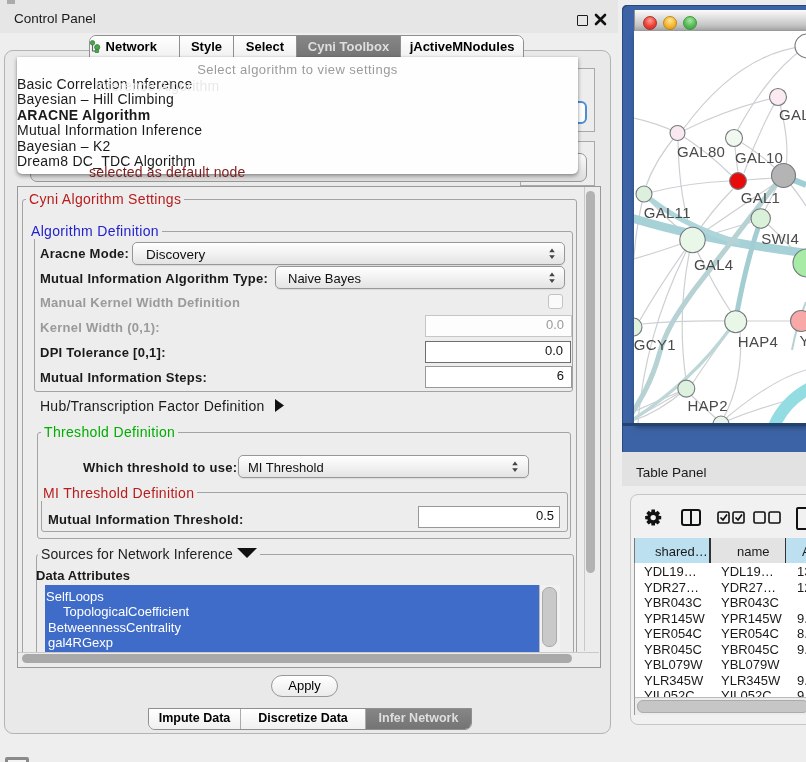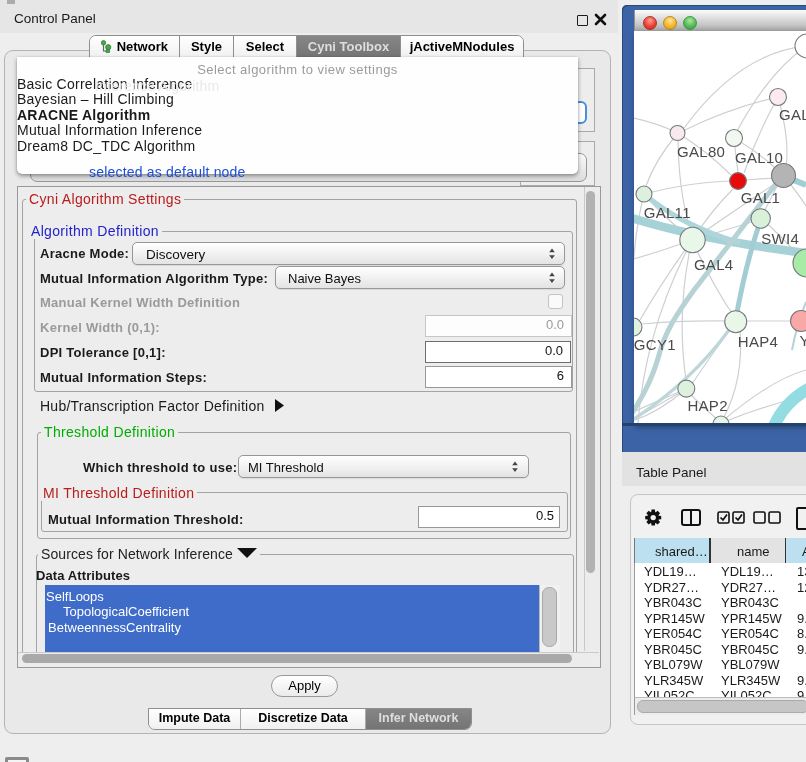--- a/index.html
+++ b/index.html
@@ -76,33 +76,34 @@
     </svg>
   </div>
 <div class="abs t13 b" style="left:48px;top:512px">Mutual Information Threshold:</div>
 <div class="fld" style="left:418px;top:506px;width:135px;height:19px;padding:1px 5px 0 0">0.5</div>
 <div class="abs t13 b" style="left:36px;top:568px;letter-spacing:0.1px">Data Attributes</div>
 
 <div class="abs" style="left:45px;top:585px;width:494px;height:68px;background:#3f6cc9;color:#fff;font-size:13px;line-height:15.4px;padding-top:4px;overflow:hidden">
 <div style="padding-left:1px">SelfLoops</div>
     <div style="padding-left:18px">TopologicalCoefficient</div>
     <div style="padding-left:3px">BetweennessCentrality</div>
+    <div style="padding-left:3px">gal4RGexp</div>
   </div>
 <div class="abs" style="left:539px;top:585px;width:20px;height:68px;background:#f1f1f1;border-left:1px solid #bbb"></div>
 <div class="abs" style="left:542px;top:587px;width:13px;height:58px;background:#c9c9c9;border:1px solid #a9a9a9;border-radius:7px"></div>
 
 <div class="abs" style="left:584px;top:187px;width:15px;height:464px;background:#ececec;border-left:1px solid #c9c9c9"></div>
 <div class="abs" style="left:586px;top:191px;width:9px;height:382px;background:#b2b2b2;border-radius:5px"></div>
 <div class="abs" style="left:18px;top:652px;width:581px;height:14px;background:#ececec;border-top:1px solid #c9c9c9"></div>
 <div class="abs" style="left:22px;top:654px;width:550px;height:9px;background:#a9a9a9;border-radius:5px"></div>
 
 <div class="abs" style="left:271px;top:675px;width:65px;height:20px;border:1px solid #989898;border-radius:11px;background:linear-gradient(#ffffff,#ebebeb);text-align:center;font-size:13px;line-height:20px">Apply</div>
 
 <div class="abs" style="left:89px;top:35px;height:22px;display:flex;border:1px solid #8f8f8f;border-radius:7px 7px 0 0;overflow:hidden;font-size:13px;font-weight:bold">
-<div style="width:89px;background:linear-gradient(#fff,#f0f0f0);border-right:1px solid #8f8f8f;text-align:center;line-height:21px"><svg width="12" height="13" viewBox="0 0 12 13" style="vertical-align:-2px">
+<div style="width:89px;background:linear-gradient(#fff,#f0f0f0);border-right:1px solid #8f8f8f;text-align:left;line-height:21px"><svg width="12" height="13" viewBox="0 0 12 13" style="vertical-align:-2px">
         <path d="M2.5 3 V11 H6" stroke="#5c6670" stroke-width="1.2" fill="none"></path>
         <circle cx="2.5" cy="2.8" r="2.2" fill="#4fa44f" stroke="#2e7d32" stroke-width="0.8"></circle>
         <circle cx="7.2" cy="7.2" r="2.6" fill="#4fa44f" stroke="#2e7d32" stroke-width="0.8"></circle>
         <circle cx="6.8" cy="11.2" r="1.9" fill="#4fa44f" stroke="#2e7d32" stroke-width="0.8"></circle>
       </svg> Network</div>
 <div style="width:53px;background:linear-gradient(#fff,#f0f0f0);border-right:1px solid #8f8f8f;text-align:center;line-height:21px">Style</div>
 <div style="width:62px;background:linear-gradient(#fff,#f0f0f0);border-right:1px solid #8f8f8f;text-align:center;line-height:21px">Select</div>
 <div style="width:103px;background:linear-gradient(#868686,#747474);border-right:1px solid #8f8f8f;text-align:center;line-height:21px;color:#dedede">Cyni Toolbox</div>
 <div style="width:122px;background:linear-gradient(#fff,#f0f0f0);text-align:center;line-height:21px">jActiveMNodules</div>
 </div>
@@ -115,27 +116,28 @@
 
 <div class="abs" style="left:5px;top:757px;width:18px;height:14px;background:#f4f4f4;border:3px solid #8a8a8a;border-radius:2px"></div>
 
 <div class="abs" style="left:520px;top:68px;width:73px;height:62px;background:#ededed;border:1px solid #a9a9a9"></div>
 <div class="abs" style="left:530px;top:101px;width:53px;height:19px;background:#fff;border:2.5px solid #4a8fd4;border-radius:6px"></div>
 <div class="abs" style="left:520px;top:141px;width:73px;height:43px;background:#ededed;border:1px solid #a9a9a9"></div>
 <div class="abs" style="left:30px;top:153px;width:555px;height:27px;background:linear-gradient(#fbfbfb,#dcdcdc);border:1px solid #979797;border-radius:7px"></div>
 
 <div class="abs" style="left:17px;top:57px;width:561px;height:117px;background:#fefefe;border-radius:0 0 5px 5px;box-shadow:0 2px 4px rgba(0,0,0,0.4),0 0 1px rgba(0,0,0,0.3)">
 <div style="position:absolute;left:78px;top:21px;font-size:14px;color:#e9e9e9;letter-spacing:0.2px">Inference Algorithm</div>
-<div style="position:absolute;left:72px;top:107px;font-size:14px;color:#1d4ed8;letter-spacing:0.2px">selected as default node</div>
+<div style="position:absolute;left:72px;top:107px;font-size:14px;color:#7f1d1d;letter-spacing:0.2px">selected as default node</div>
 <div style="text-align:center;color:#9b9b9b;font-size:13px;height:14px;line-height:14px;padding-top:6px;letter-spacing:0.45px">Select algorithm to view settings</div>
 <div style="font-size:14px;line-height:15.45px;padding-left:0px;color:#1a1a1a;padding-top:0px;letter-spacing:0.25px">
 <div>Basic Correlation Inference</div>
 <div>Bayesian – Hill Climbing</div>
 <div class="b">ARACNE Algorithm</div>
 <div>Mutual Information Inference</div>
+<div>Bayesian – K2</div>
 <div>Dream8 DC_TDC Algorithm</div>
 </div>
   </div>
 
 <div class="abs" style="left:622px;top:5px;width:184px;height:447px;background:#3c63a5;border-radius:5px 0 0 0;box-shadow:inset 1px 1px 0 #27497e"></div>
 <div class="abs" style="left:634px;top:10px;width:172px;height:21px;background:linear-gradient(#fbfbfb,#c7c7c7 70%,#a6a6a6);border-left:1px solid #909090;border-bottom:1px solid #6e6e6e"></div>
 <div class="abs" style="left:643px;top:15.5px;width:12px;height:12px;border-radius:50%;background:radial-gradient(circle at 50% 30%,#ff9d94 0%,#ed4136 55%,#cf2a22 100%);border:0.5px solid #a5342c"></div>
 <div class="abs" style="left:663px;top:15.5px;width:12px;height:12px;border-radius:50%;background:radial-gradient(circle at 50% 30%,#ffe49a 0%,#f5b72e 55%,#d9991c 100%);border:0.5px solid #ba8b1e"></div>
 <div class="abs" style="left:683px;top:15.5px;width:12px;height:12px;border-radius:50%;background:radial-gradient(circle at 50% 30%,#a8e8a0 0%,#57ba57 55%,#3a9c42 100%);border:0.5px solid #3a9c42"></div>
 <div class="abs" style="left:634px;top:31px;width:172px;height:392px;background:#fff;box-shadow:2px 3px 6px rgba(0,0,0,0.5)"></div>

